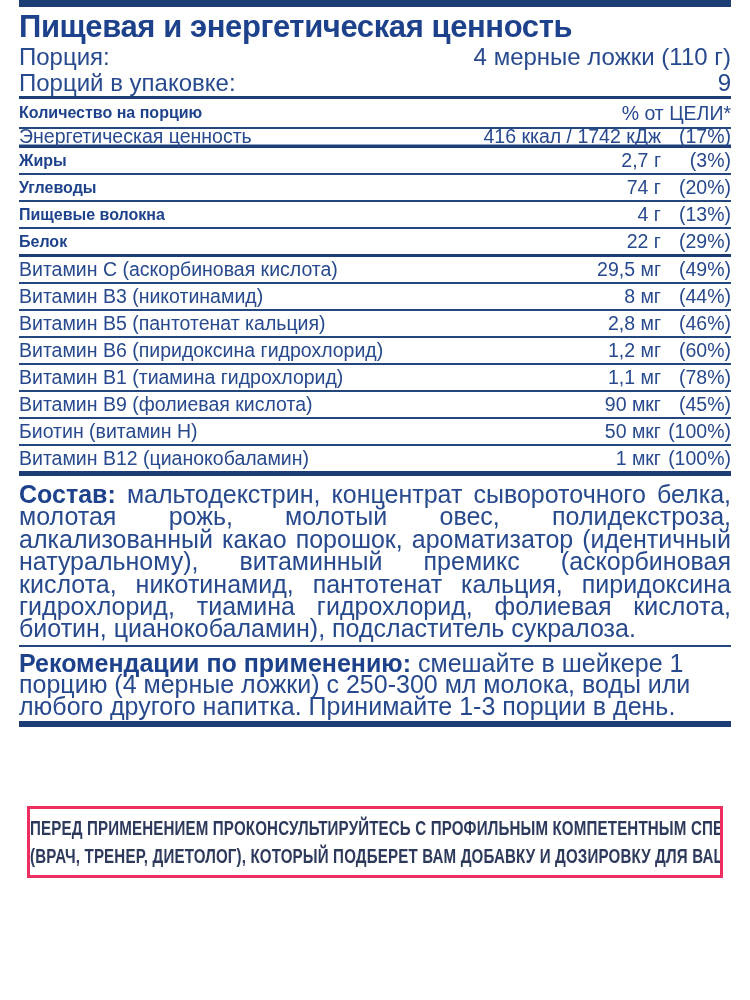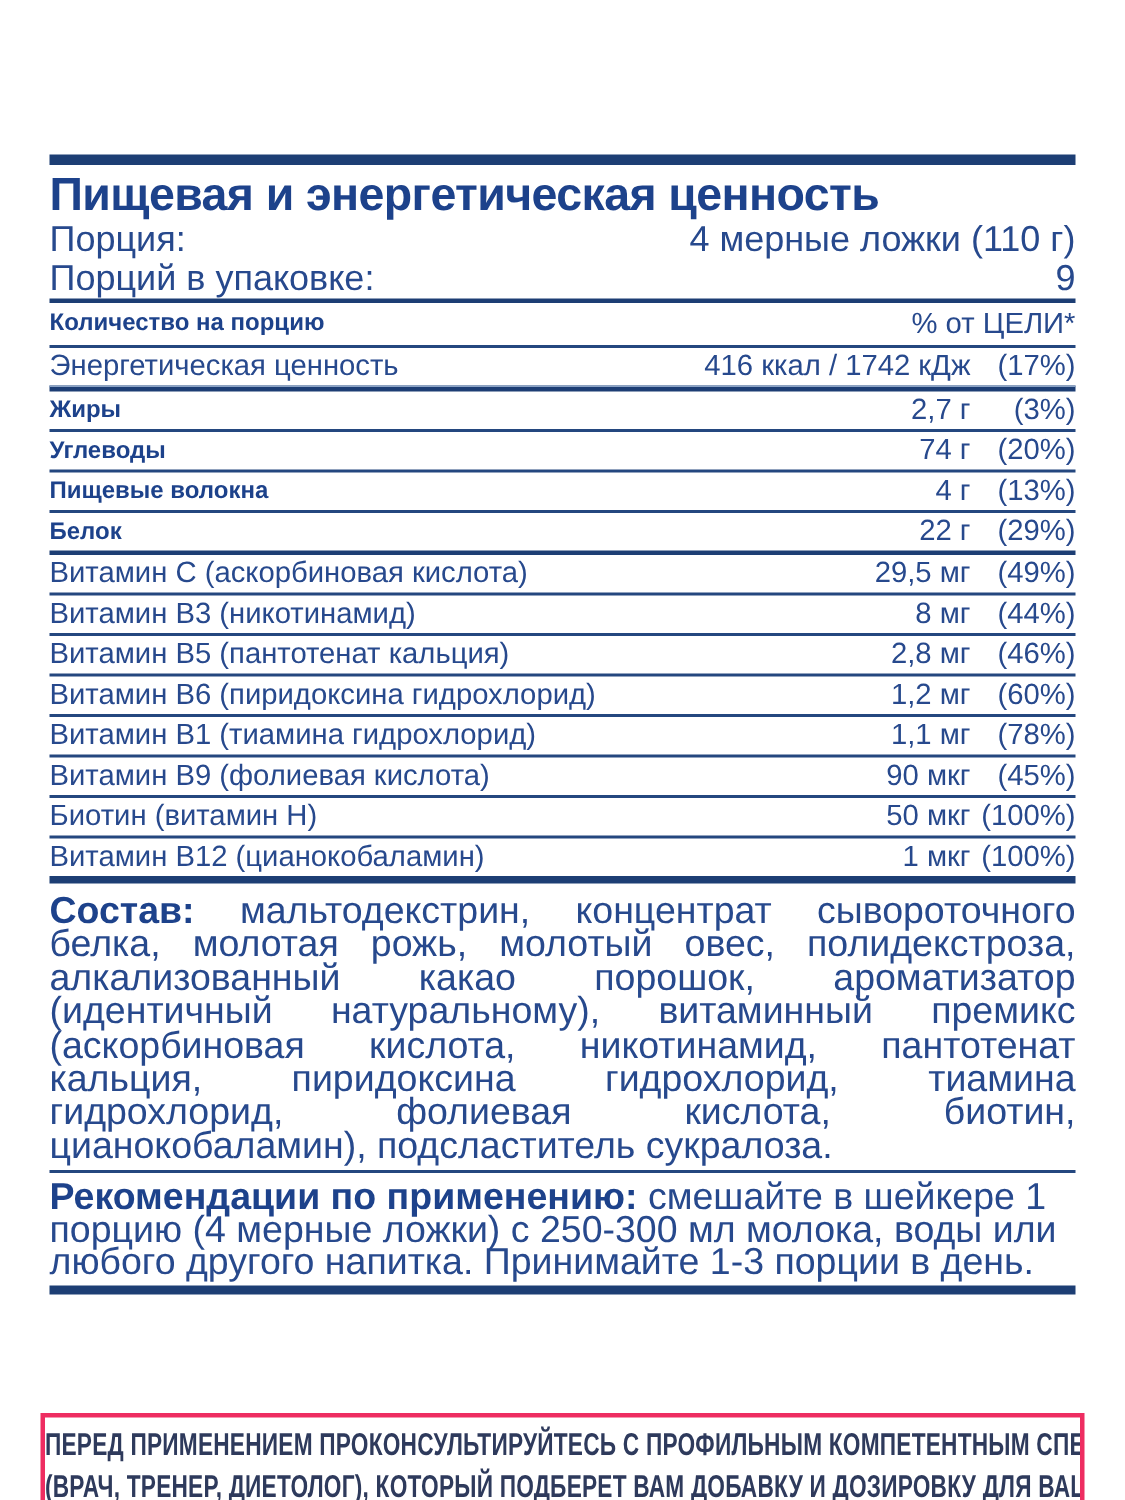--- a/index.html
+++ b/index.html
@@ -4,21 +4,21 @@
 <style>
   * { margin: 0; padding: 0; box-sizing: border-box; }
   html, body { background: #ffffff; }
   body {
     width: 750px; height: 1000px;
     font-family: "Liberation Sans", "DejaVu Sans", sans-serif;
     color: #1d428b;
     overflow: hidden;
   }
   .page { width: 750px; height: 1000px; background: #ffffff; position: relative; }
-  .content { margin: 0 33px; padding-top: 103px; }
+  .content { margin: 0 19px; }
 
   .bar { background: #1d3e74; width: 100%; }
   .top-bar { height: 7px; }
   .bottom-bar { height: 6px; }
 
   .title {
     font-size: 31px; line-height: 34px; font-weight: bold;
     letter-spacing: -0.4px; color: #1d428b; margin-top: 3px;
   }
 
@@ -28,21 +28,21 @@
   }
 
   .sep   { width: 100%; background: #24477f; }
   .sep-2 { height: 2px; }
   .sep-3 { height: 3px; background: #1d3e74; }
   .sep-4 { height: 4px; background: #1d3e74; border-top: 1px solid #8ba3c6; }
   .sep-5 { height: 5px; background: #1d3e74; }
 
   .row { display: flex; align-items: center; font-size: 19.5px; color: #27498d; }
   .row-h28 { height: 28px; }
-  .row-h25 { height: 25px; }
+  .row-h25 { height: 15px; }
   .row-h27 { height: 25px; }
   .lbl { flex: 1 1 auto; white-space: nowrap; }
   .bold { font-weight: bold; color: #1d428b; }
   .row .bold { font-size: 16px; }
   .amt { flex: 0 0 auto; text-align: right; margin-left: auto; white-space: nowrap; }
   .pct { flex: 0 0 70px; width: 70px; text-align: right; white-space: nowrap; }
   .pct-head { margin-left: auto; white-space: nowrap; }
 
   .para {
     font-size: 25px; line-height: 22.4px; color: #27498d;

